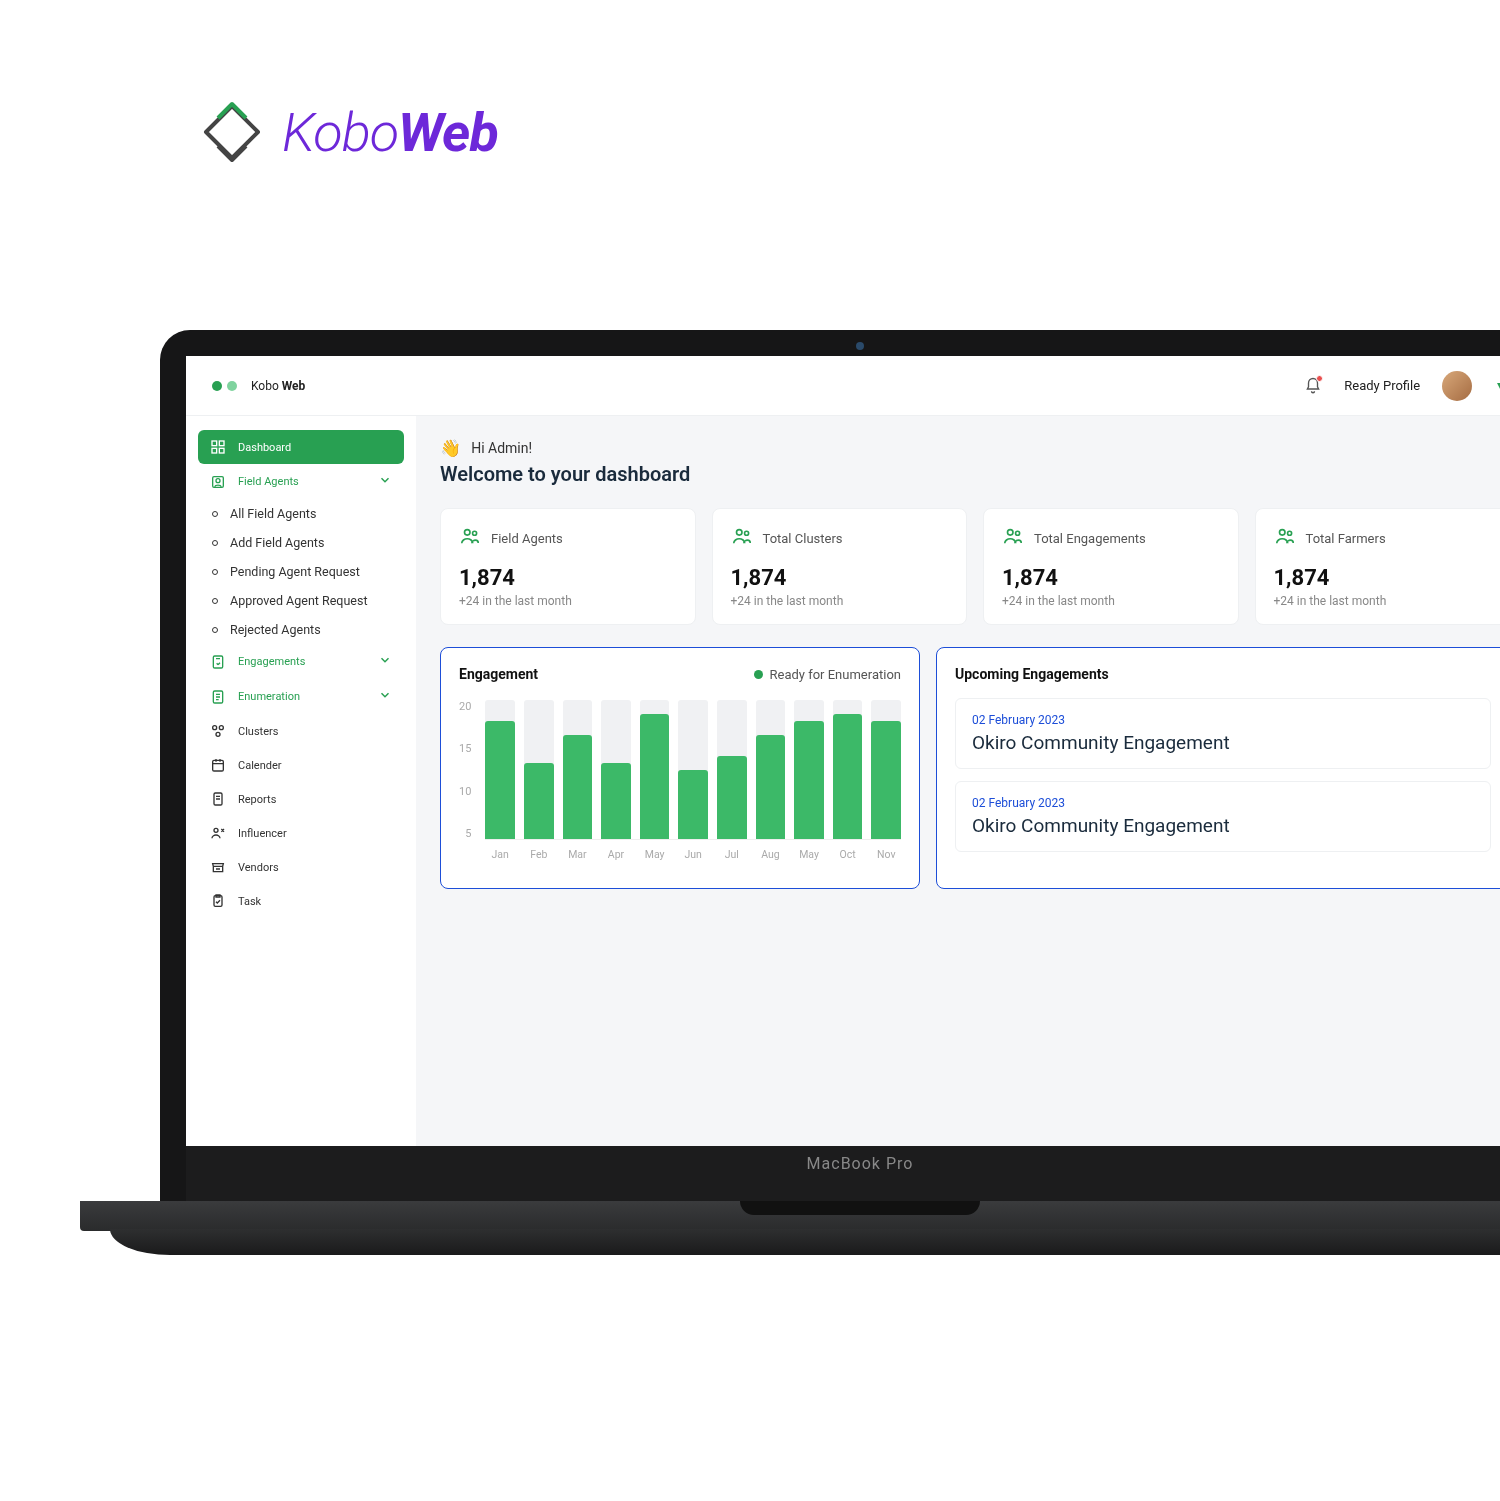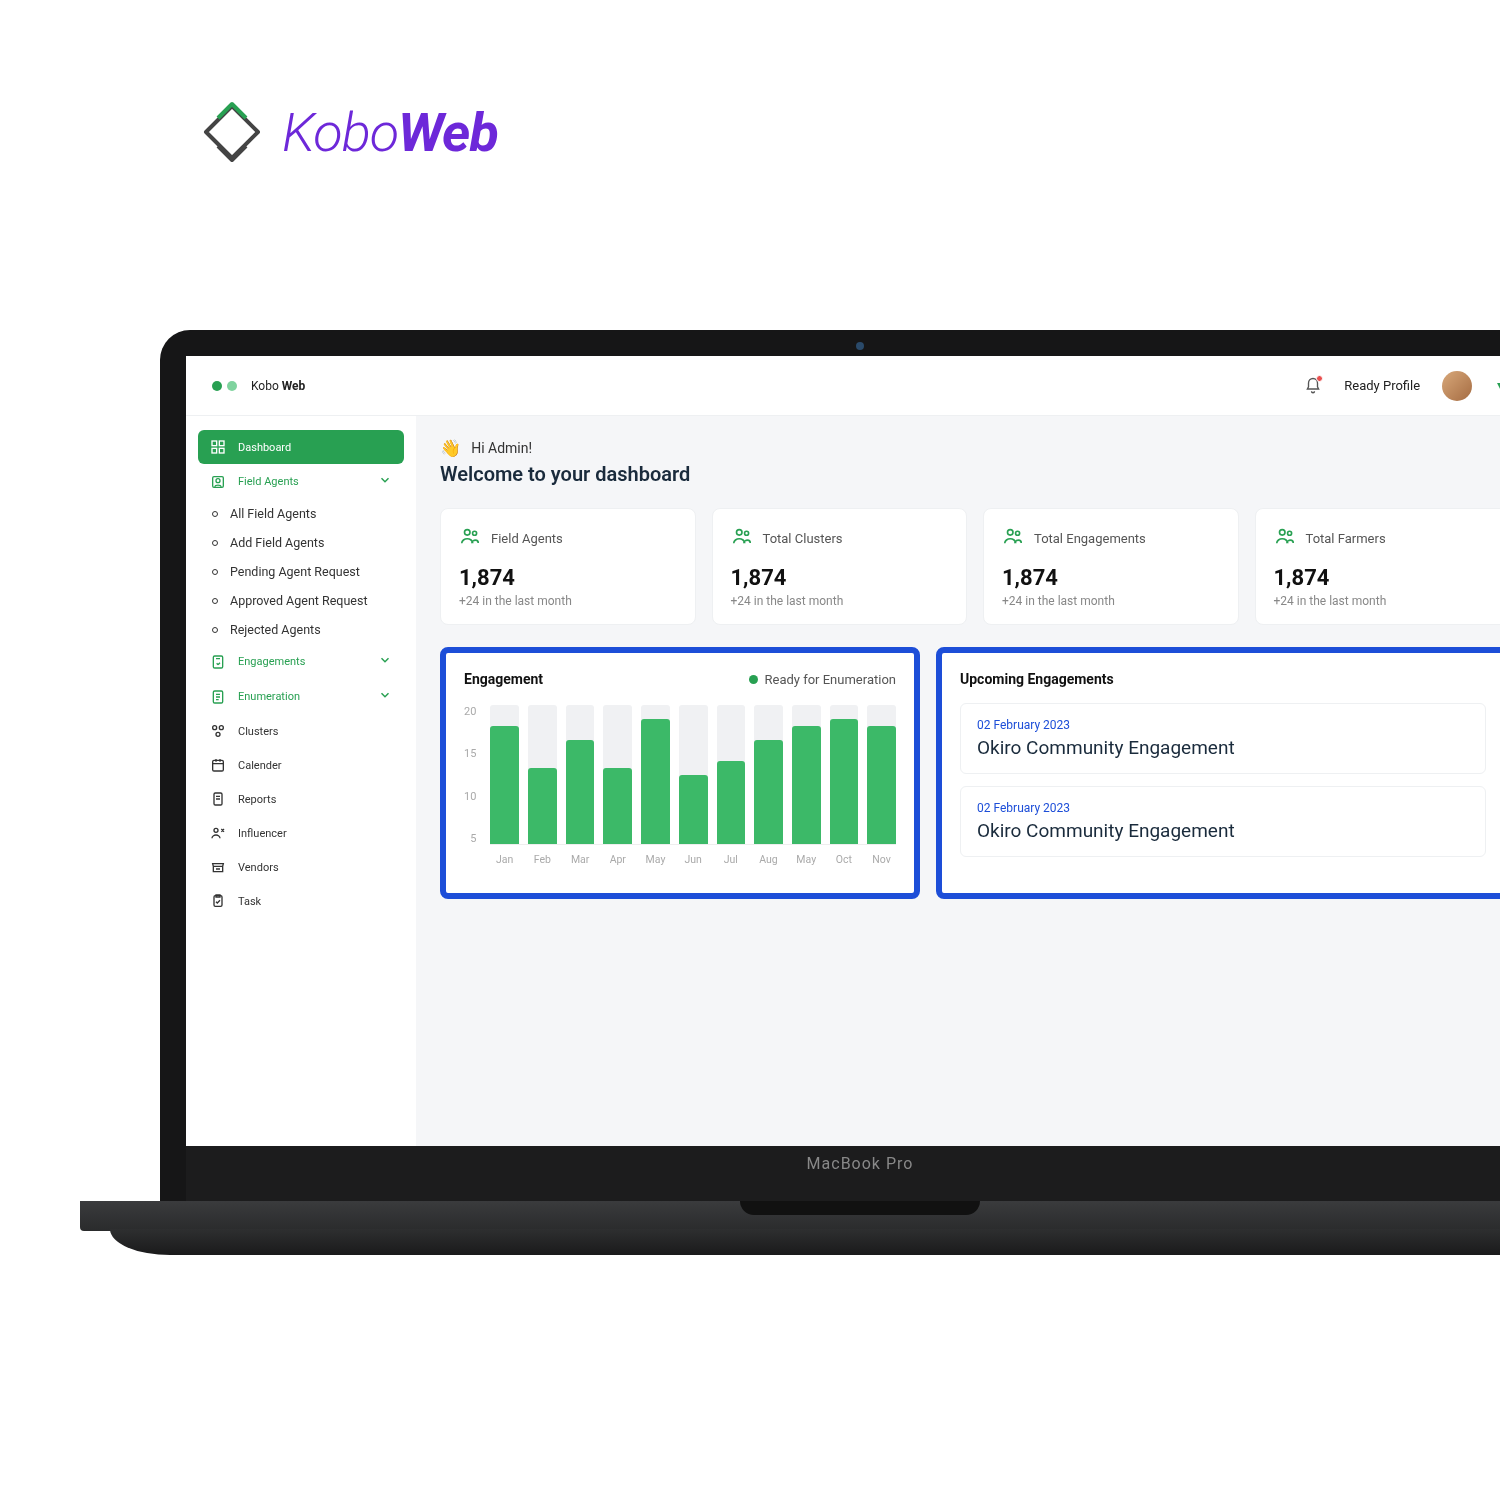--- a/index.html
+++ b/index.html
@@ -57,21 +57,21 @@
 .cards { display:flex; gap:16px; margin-bottom:22px; }
 .card { background:#fff; border-radius:8px; padding:16px 18px; flex:1; border:1px solid #eef0f2;}
 .card-head { display:flex; align-items:center; gap:10px; margin-bottom:14px; }
 .card-ico { color:#28a052; }
 .card-ico svg { width:22px; height:22px; }
 .card-title { font-size:13px; color:#555; }
 .card-value { font-size:22px; font-weight:700; color:#111; margin-bottom:4px; }
 .card-delta { font-size:12px; color:#888; }
 
 .panels { display:flex; gap:16px; }
-.panel { background:#fff; border-radius:8px; border:6px solid #1d4ed8; padding:18px; }
+.panel { background:#fff; border-radius:8px; border:1px solid #1d4ed8; padding:18px; }
 .panel-chart { flex:0 0 480px; }
 .panel-upcoming { flex:1; }
 .panel-head { display:flex; align-items:center; justify-content:space-between; margin-bottom:18px; }
 .panel-title { font-size:14px; font-weight:700; color:#111; }
 .legend { display:flex; align-items:center; gap:6px; font-size:13px; color:#555; }
 .leg-dot { width:9px; height:9px; border-radius:50%; background:#28a052; }
 
 .chart { display:flex; gap:8px; height:170px; }
 .y-axis { display:flex; flex-direction:column; justify-content:space-between; align-items:flex-end; height:140px; font-size:11px; color:#aaa; padding-right:6px; }
 .bars-wrap { flex:1; }

